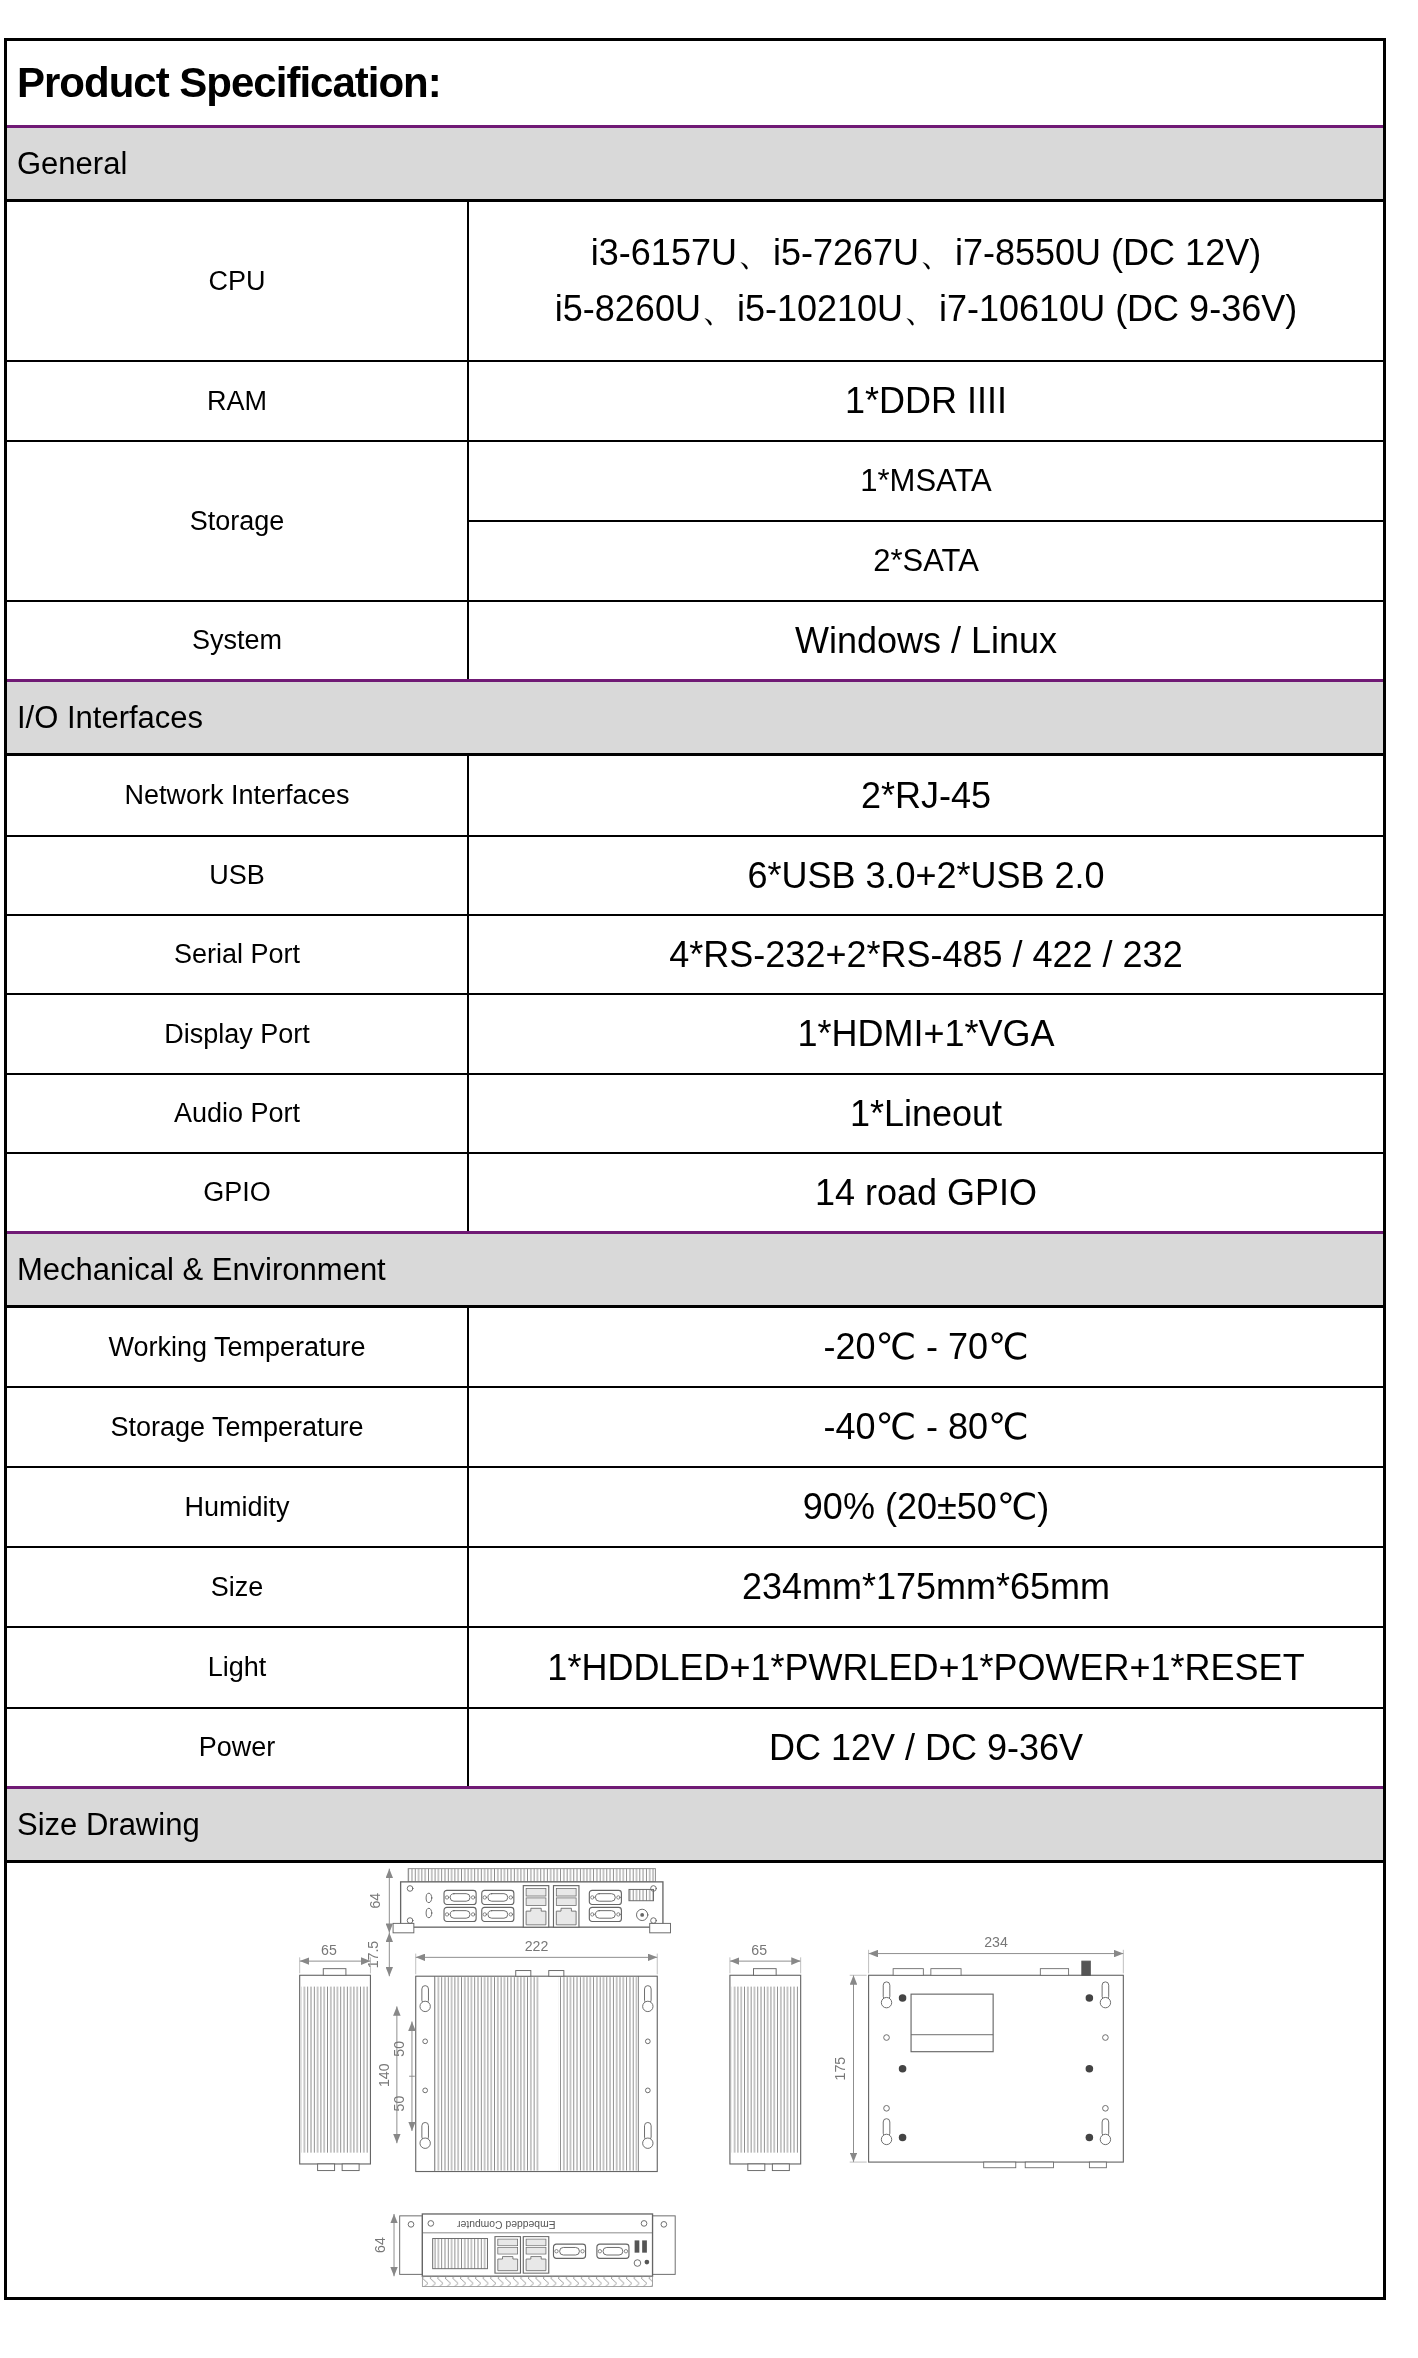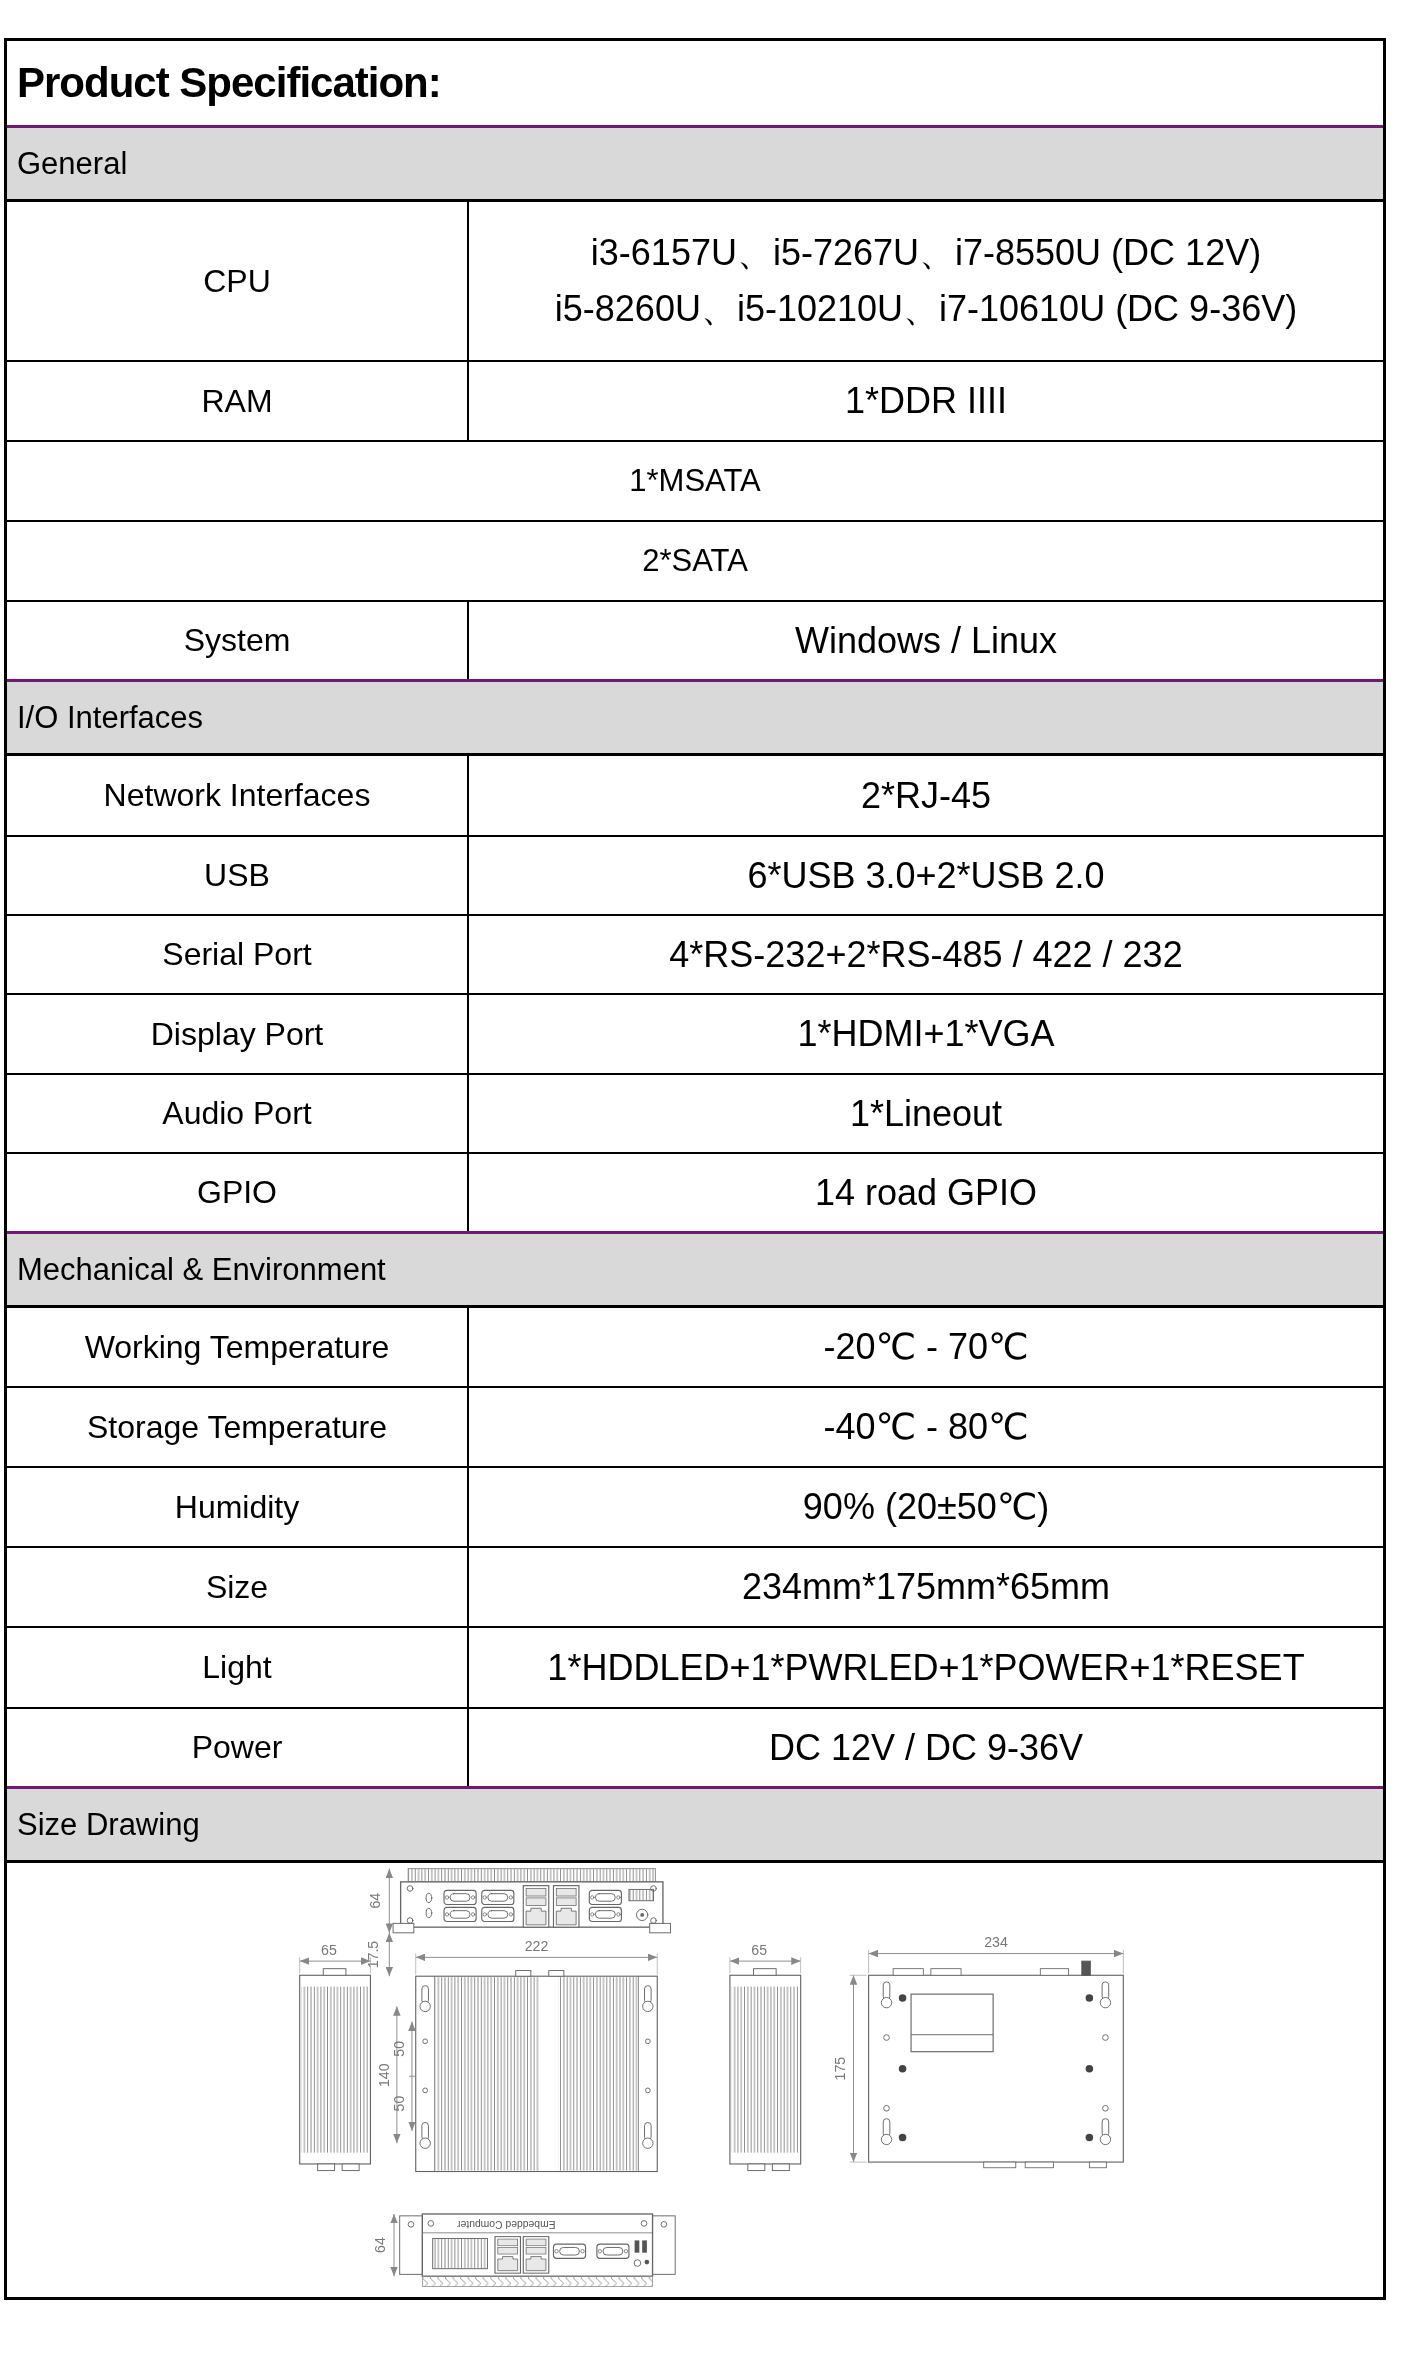--- a/index.html
+++ b/index.html
@@ -19,21 +19,21 @@
     height:84px; align-items:center; padding-left:10px;
     font-size:42px; font-weight:bold; letter-spacing:-1px;
   }
   .sec-row {
     height:75px; background:#d9d9d9; align-items:center; padding-left:10px;
     font-size:31px; border-top:3px solid #701a75; border-bottom:1px solid #000;
   }
   .cell-label {
     width:462px; flex:0 0 462px; border-right:2px solid #000;
     display:flex; align-items:center; justify-content:center;
-    font-size:32px; text-align:center;
+    font-size:27px; text-align:center;
   }
   .cell-value {
     flex:1; display:flex; align-items:center; justify-content:center;
     font-size:36px; text-align:center; flex-direction:column; line-height:1.55;
   }
   .split { flex:1; display:flex; flex-direction:column; }
   .split .half { flex:1; display:flex; align-items:center; justify-content:center; font-size:31px; }
   .split .half + .half { border-top:2px solid #000; }
   .h160 { height:160px; } .h80 { height:80px; } .h79 { height:79px; } .h81 { height:81px; }
   .drawing-row { height:436px; display:block; background:#fff; }
@@ -62,20 +62,21 @@
         <span>i5-8260U、i5-10210U、i7-10610U (DC 9-36V)</span>
       </div>
     </div>
 
     <div class="row h80">
       <div class="cell-label">RAM</div>
       <div class="cell-value">1*DDR IIII</div>
     </div>
 
     <div class="row" style="height:160px">
+      <div class="cell-label">Storage</div>
       <div class="split">
         <div class="half">1*MSATA</div>
         <div class="half">2*SATA</div>
       </div>
     </div>
 
     <div class="row h79">
       <div class="cell-label">System</div>
       <div class="cell-value">Windows / Linux</div>
     </div>

